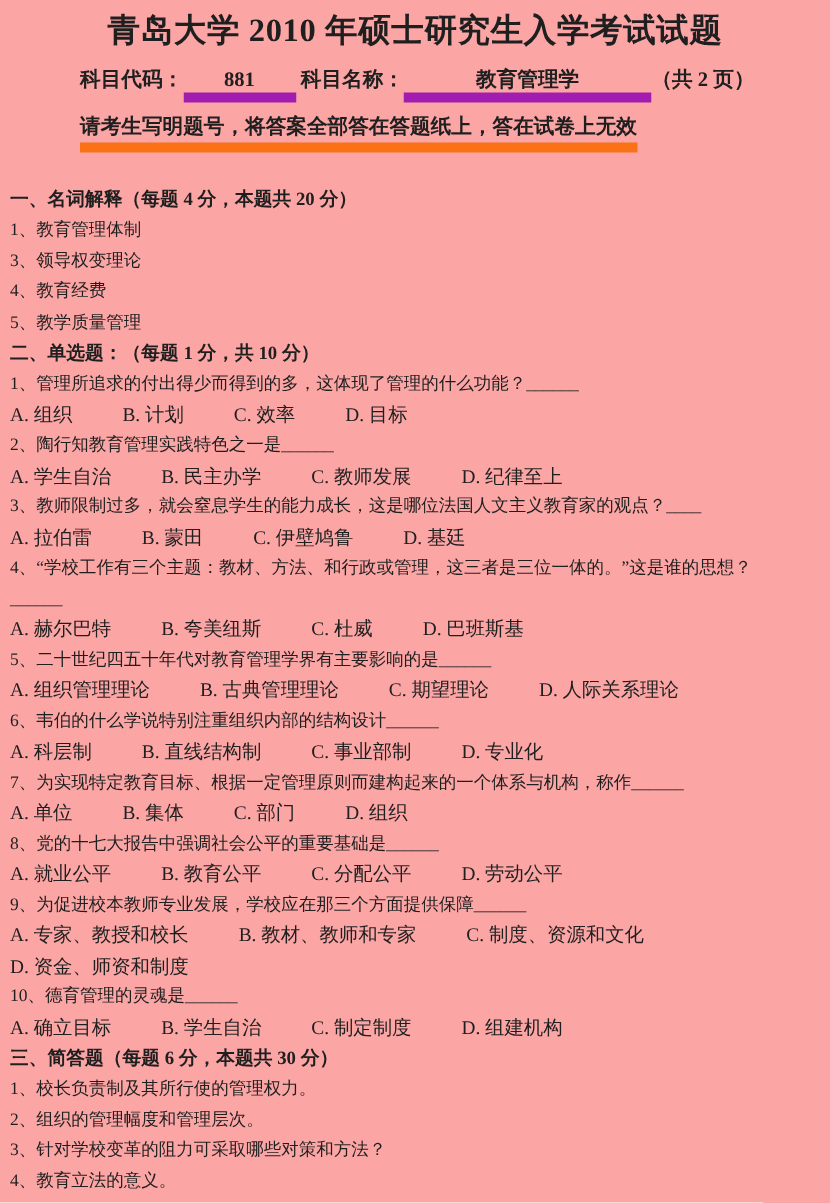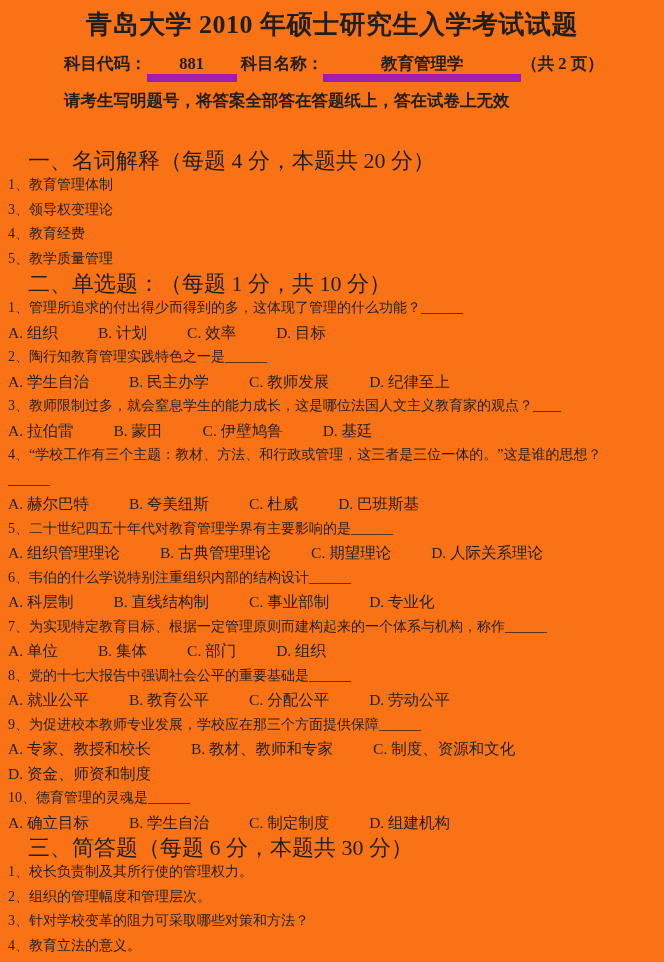--- a/index.html
+++ b/index.html
@@ -7,21 +7,21 @@
     width: 664px;
     background: #fcfcfc;
     color: #1f1f1f;
     font-family: "Liberation Serif", "DejaVu Serif", serif;
   }
   .page {
     width: 664px;
     height: 962px;
     overflow: hidden;
     padding-top: 8px;
-    background: #f97316;
+    background: #fca5a5;
   }
   .title {
     text-align: center;
     font-size: 26px;
     font-weight: bold;
     line-height: 34px;
     letter-spacing: 0.5px;
   }
   .subject-line {
     margin: 10px 0 0 64px;
@@ -47,24 +47,23 @@
   .notice-text {
     display: inline-block;
     border-bottom: 8px solid #f97316;
     padding-bottom: 1px;
   }
   .sections {
     margin: 26px 0 0 8px;
     width: 634px;
   }
   .section-heading {
-    font-size: 22px;
-    font-weight: normal;
+    font-size: 15px;
+    font-weight: bold;
     line-height: 25px;
-    margin-left: 20px;
   }
   .q-text {
     font-size: 14px;
     line-height: 24.5px;
   }
   .options {
     font-size: 15.5px;
     line-height: 24.5px;
   }
   .option {

